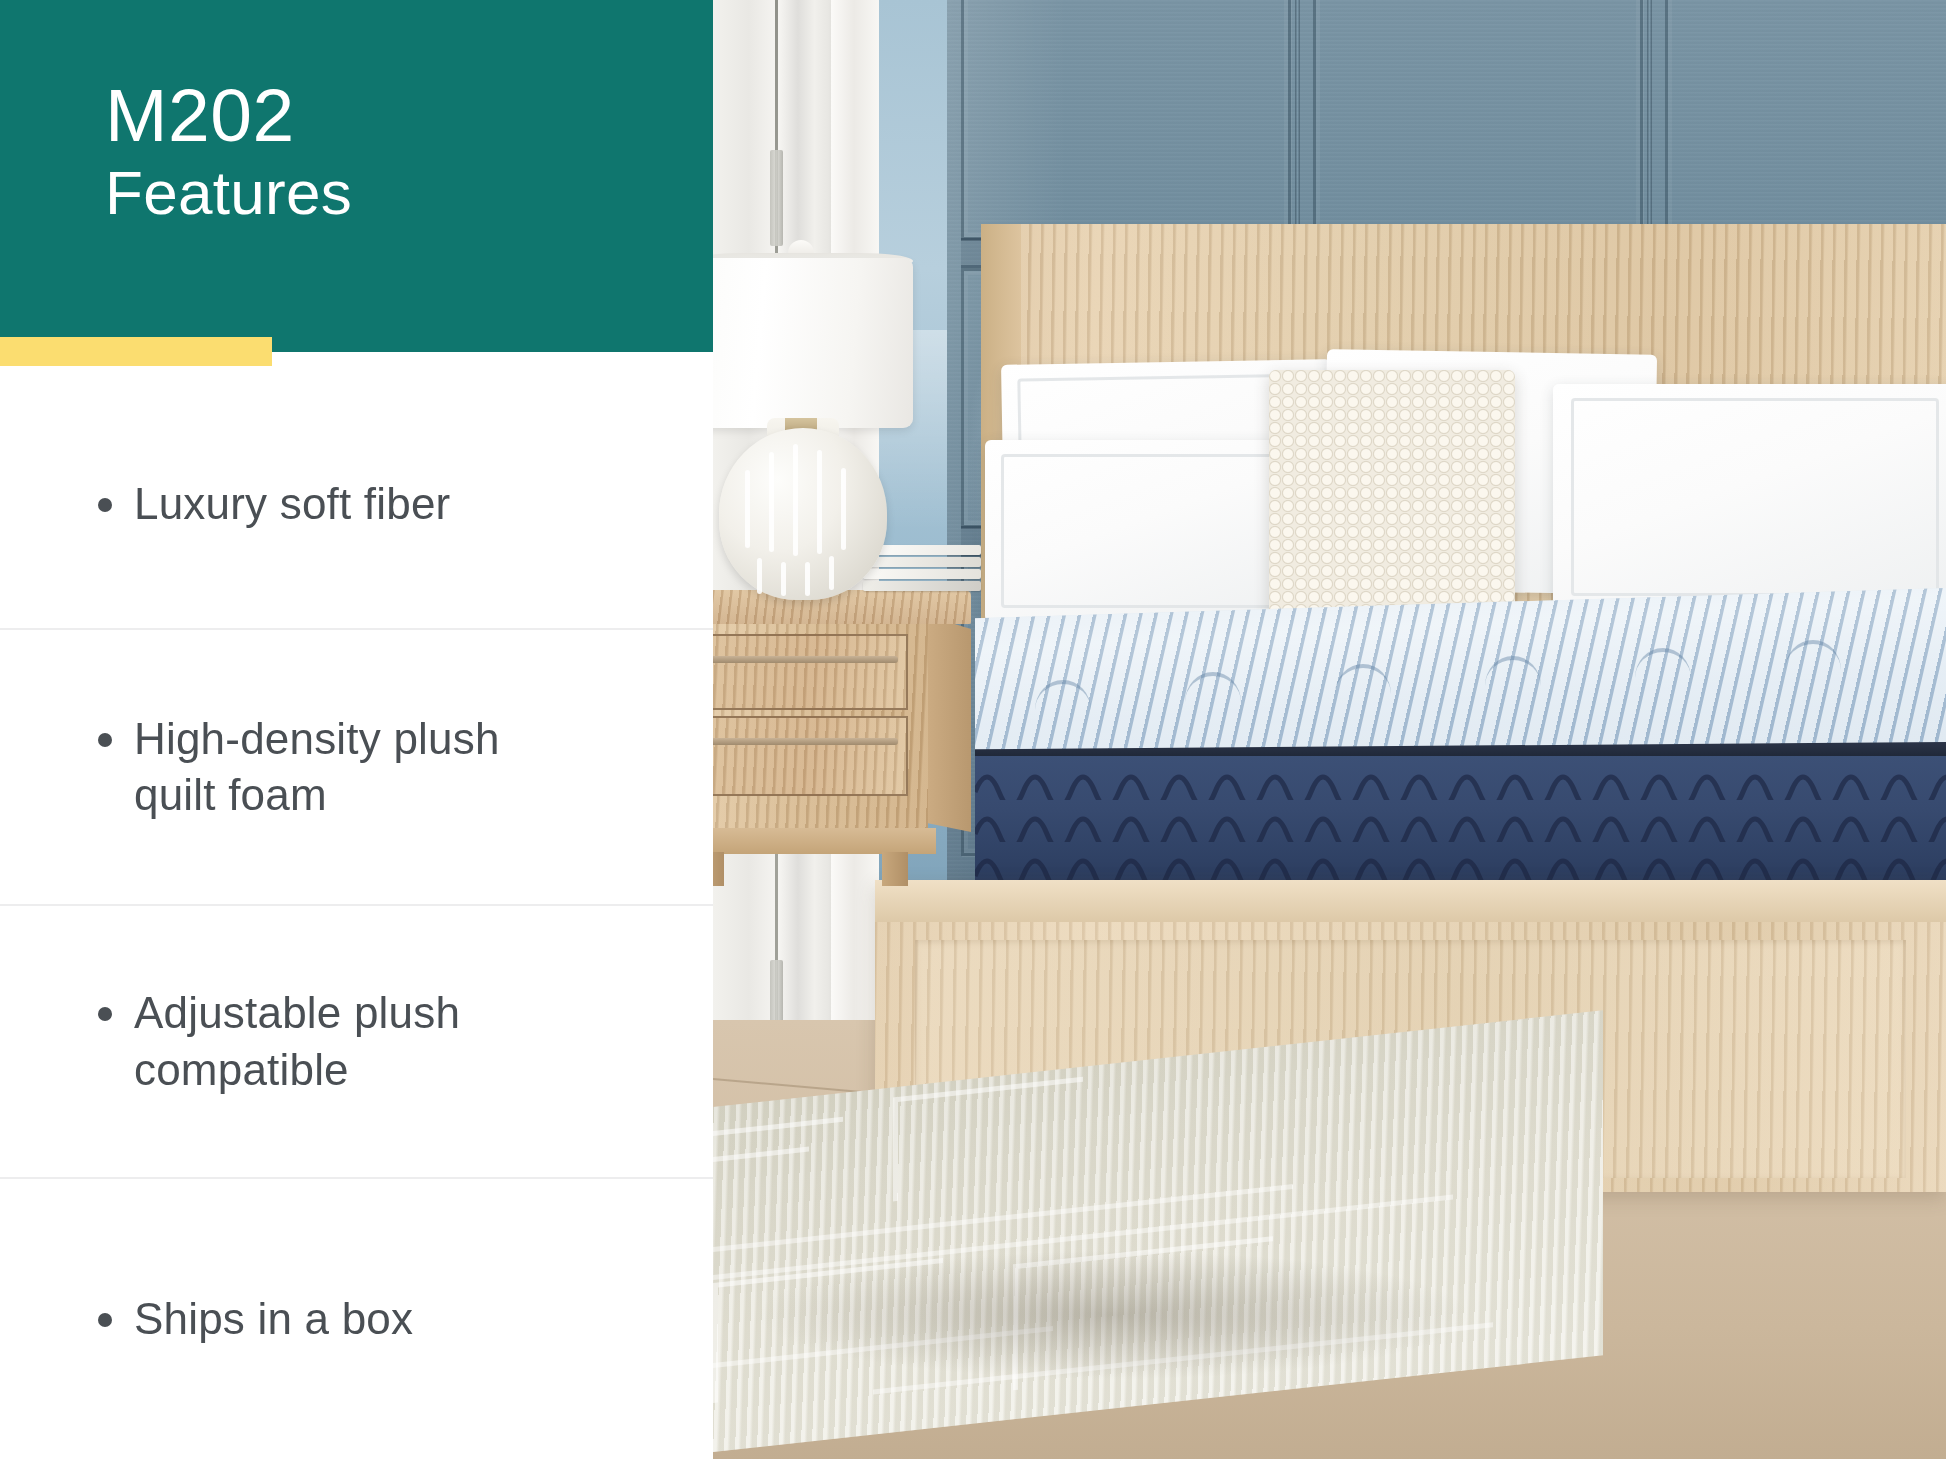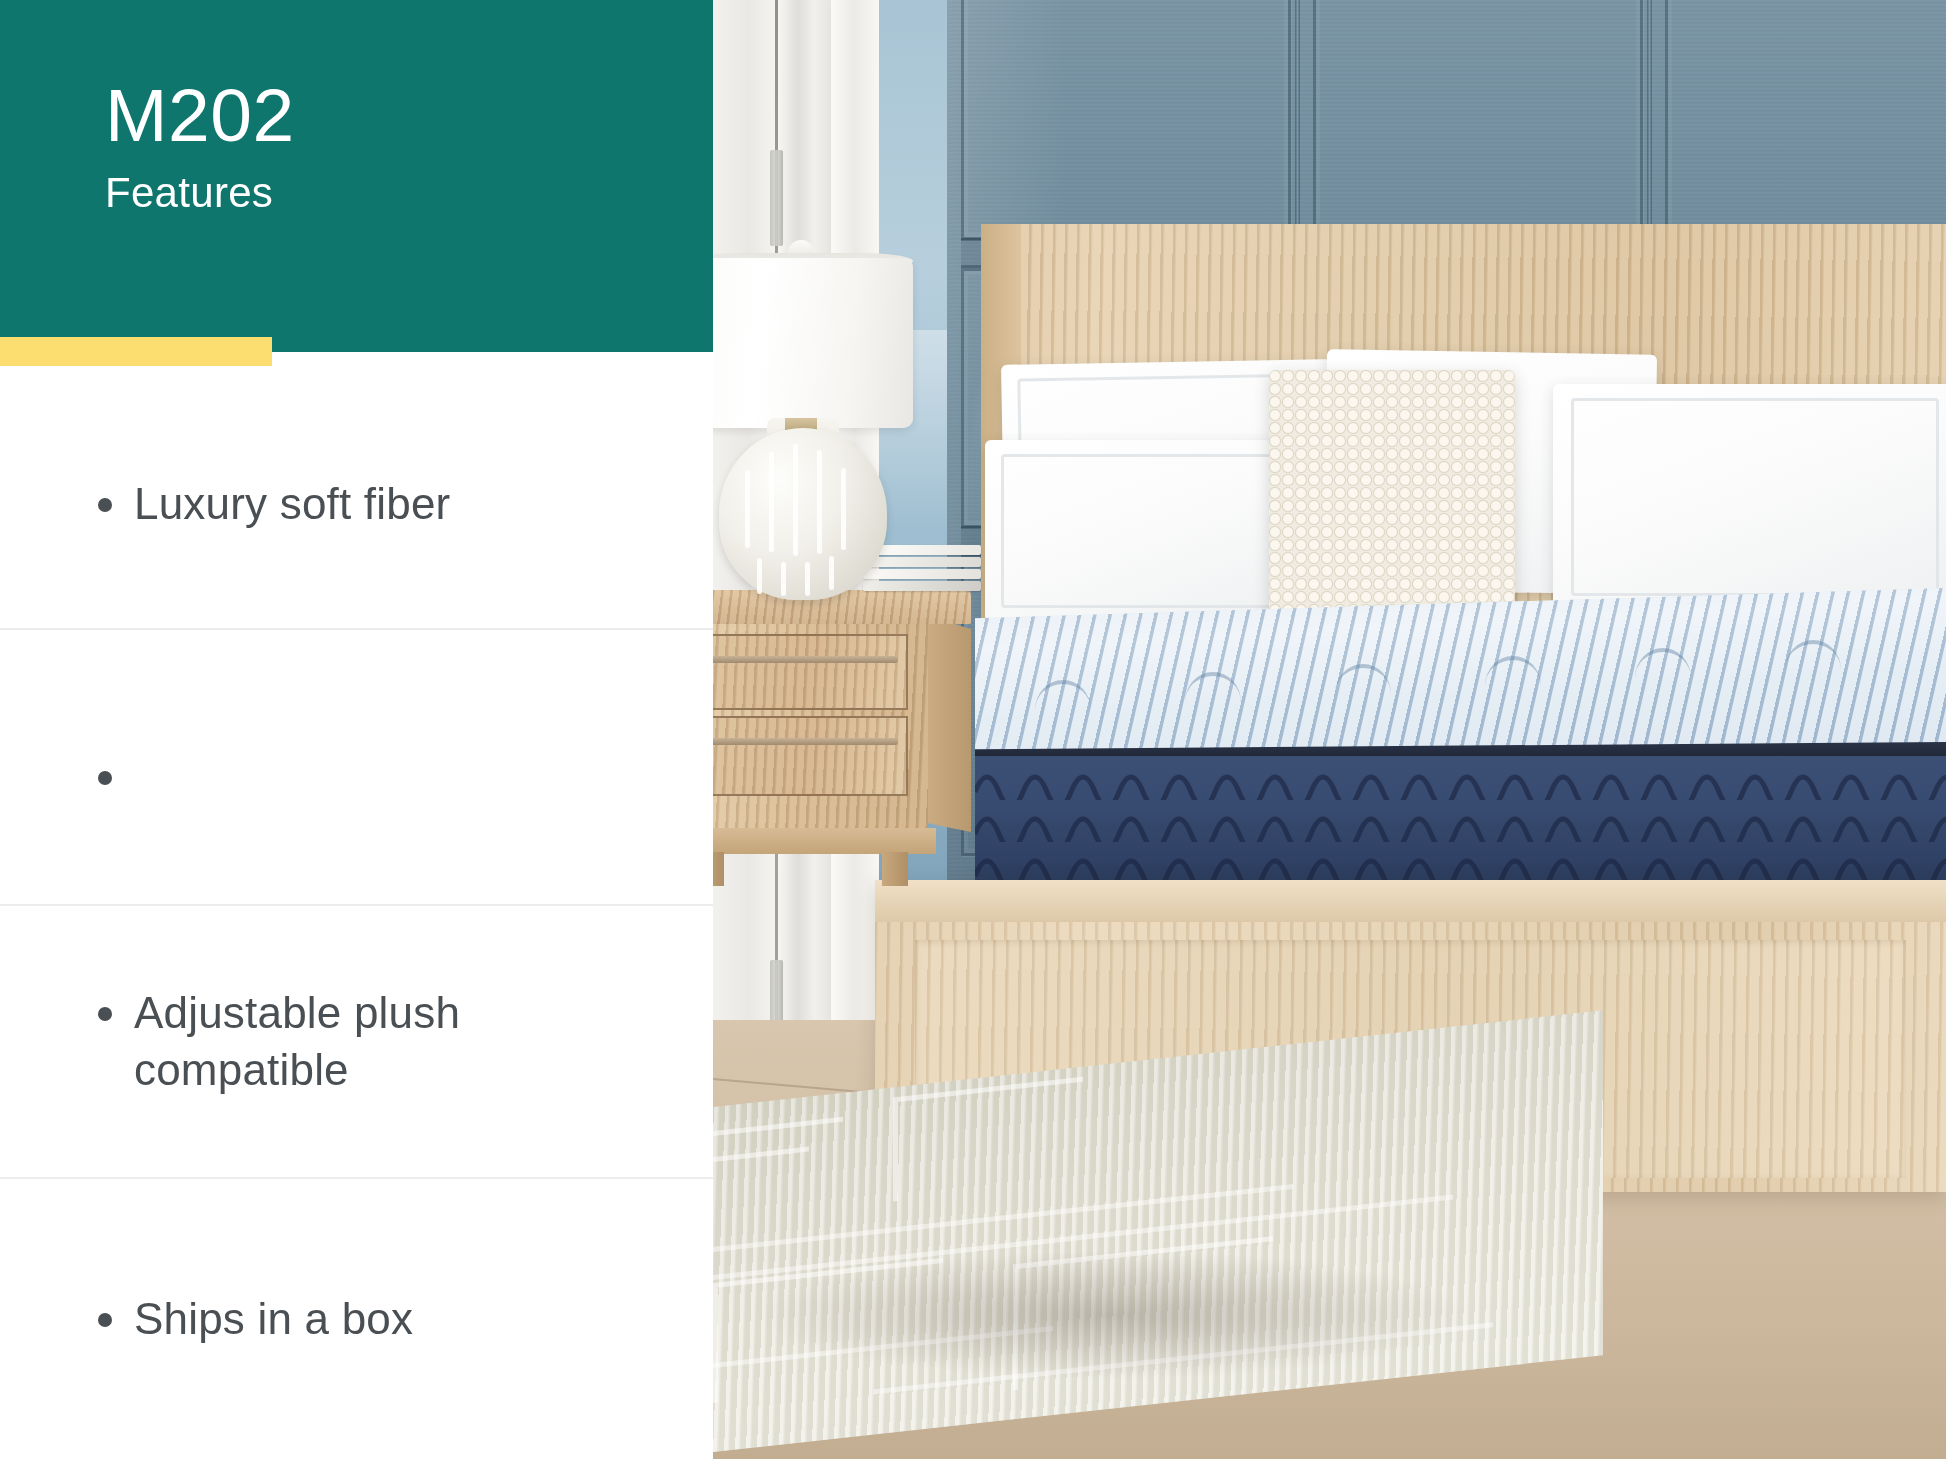--- a/index.html
+++ b/index.html
@@ -11,22 +11,22 @@
   
   .left-panel { position:absolute; left:0; top:0; width:713px; height:1459px;
                 background:#ffffff; z-index:5; }
 
   .header-block { position:absolute; left:0; top:0; width:713px; height:352px;
                   background:#0f766e; }
 
   .title-wrap { position:absolute; left:105px; top:78px; }
   .title-main { font-size:75px; font-weight:400; color:#ffffff; line-height:0.99;
                 letter-spacing:0.5px; }
-  .title-sub  { font-size:42px; font-weight:400; color:#ffffff; line-height:1.0;
-                letter-spacing:0.3px; margin-top:20px; }
+  .title-sub  { font-size:62px; font-weight:400; color:#ffffff; line-height:1.0;
+                letter-spacing:0.3px; margin-top:10px; }
 
   .accent-bar { position:absolute; left:0; top:337px; width:272px; height:29px;
                 background:#fbdd70; }
 
   .bullet-list { position:absolute; left:0; top:380px; width:834px; }
   .bullet-row { position:relative; width:713px; border-bottom:2px solid #ededee;
                 display:flex; align-items:center; }
   .bullet-row:last-child { border-bottom:none; }
   .r1 { height:250px; }
   .r2 { height:276px; }
@@ -395,20 +395,21 @@
       <div class="bullet-row r1">
         <div class="bullet-inner">
           <span class="dot"></span>
           <span class="btext">Luxury soft fiber</span>
         </div>
       </div>
 
       <div class="bullet-row r2">
         <div class="bullet-inner">
           <span class="dot"></span>
+          <span class="btext" style="max-width:370px">High-density plush quilt foam</span>
         </div>
       </div>
 
       <div class="bullet-row r3">
         <div class="bullet-inner">
           <span class="dot"></span>
           <span class="btext" style="max-width:390px">Adjustable plush compatible</span>
         </div>
       </div>
 

